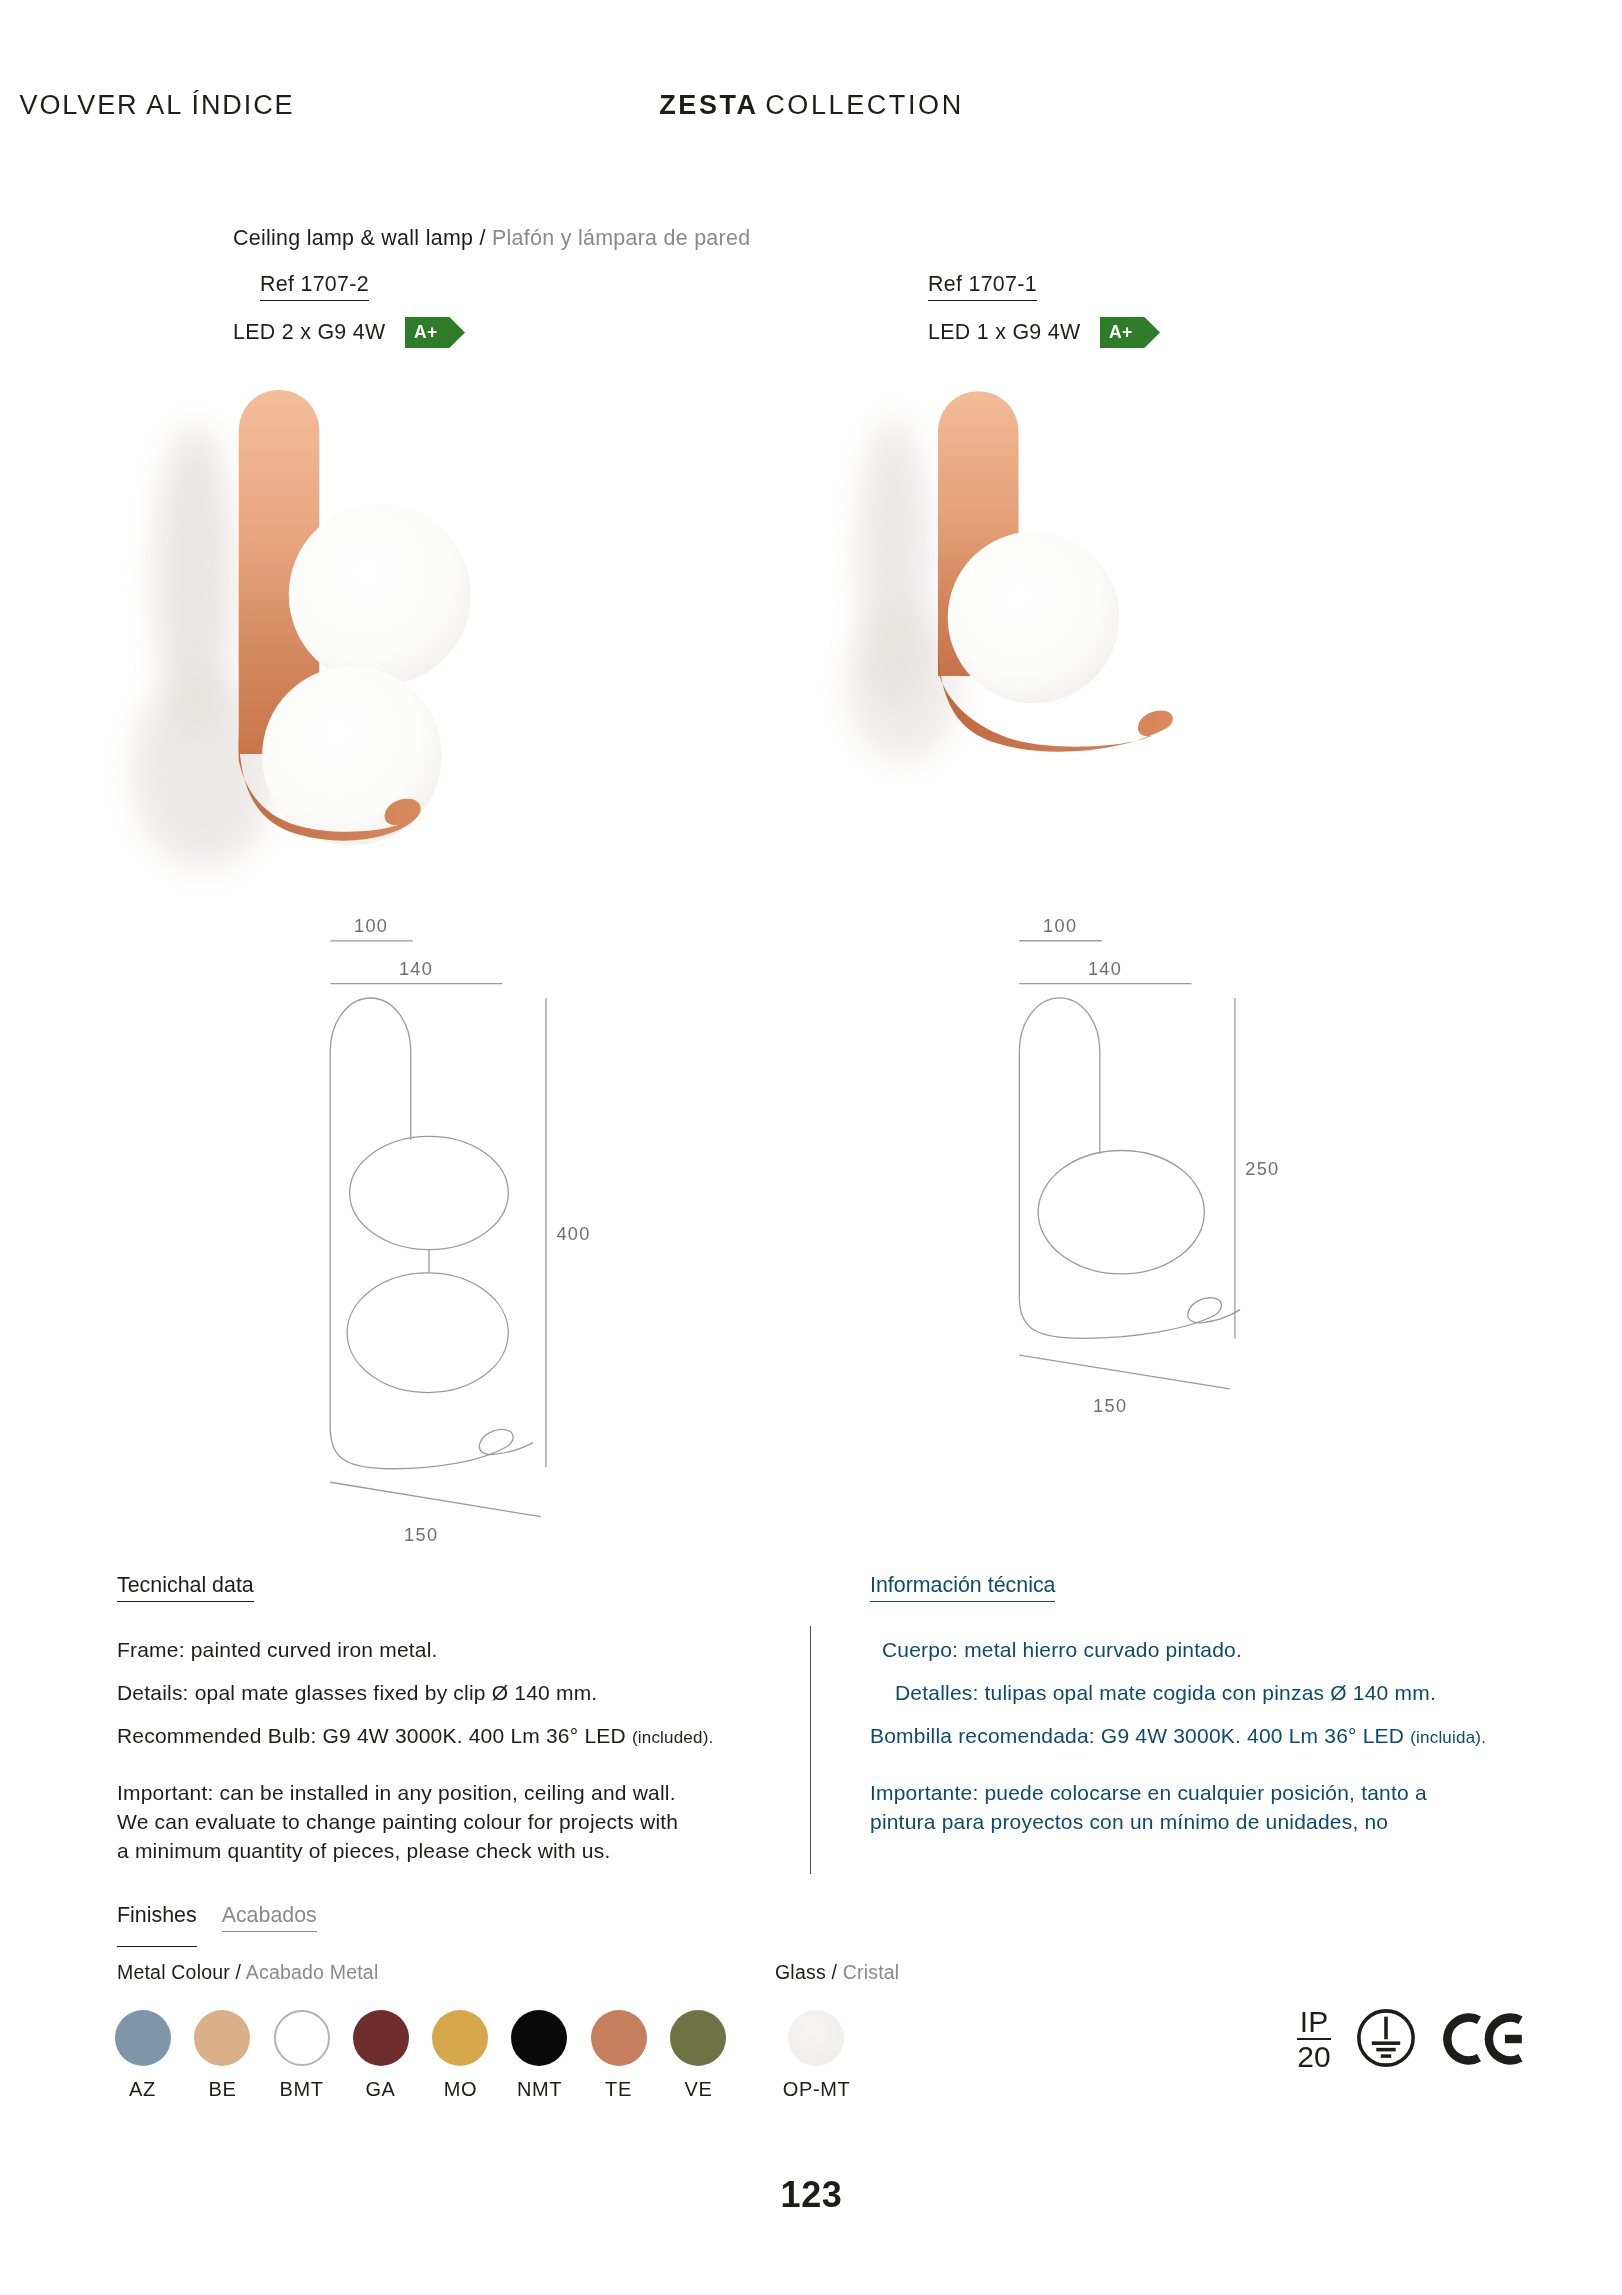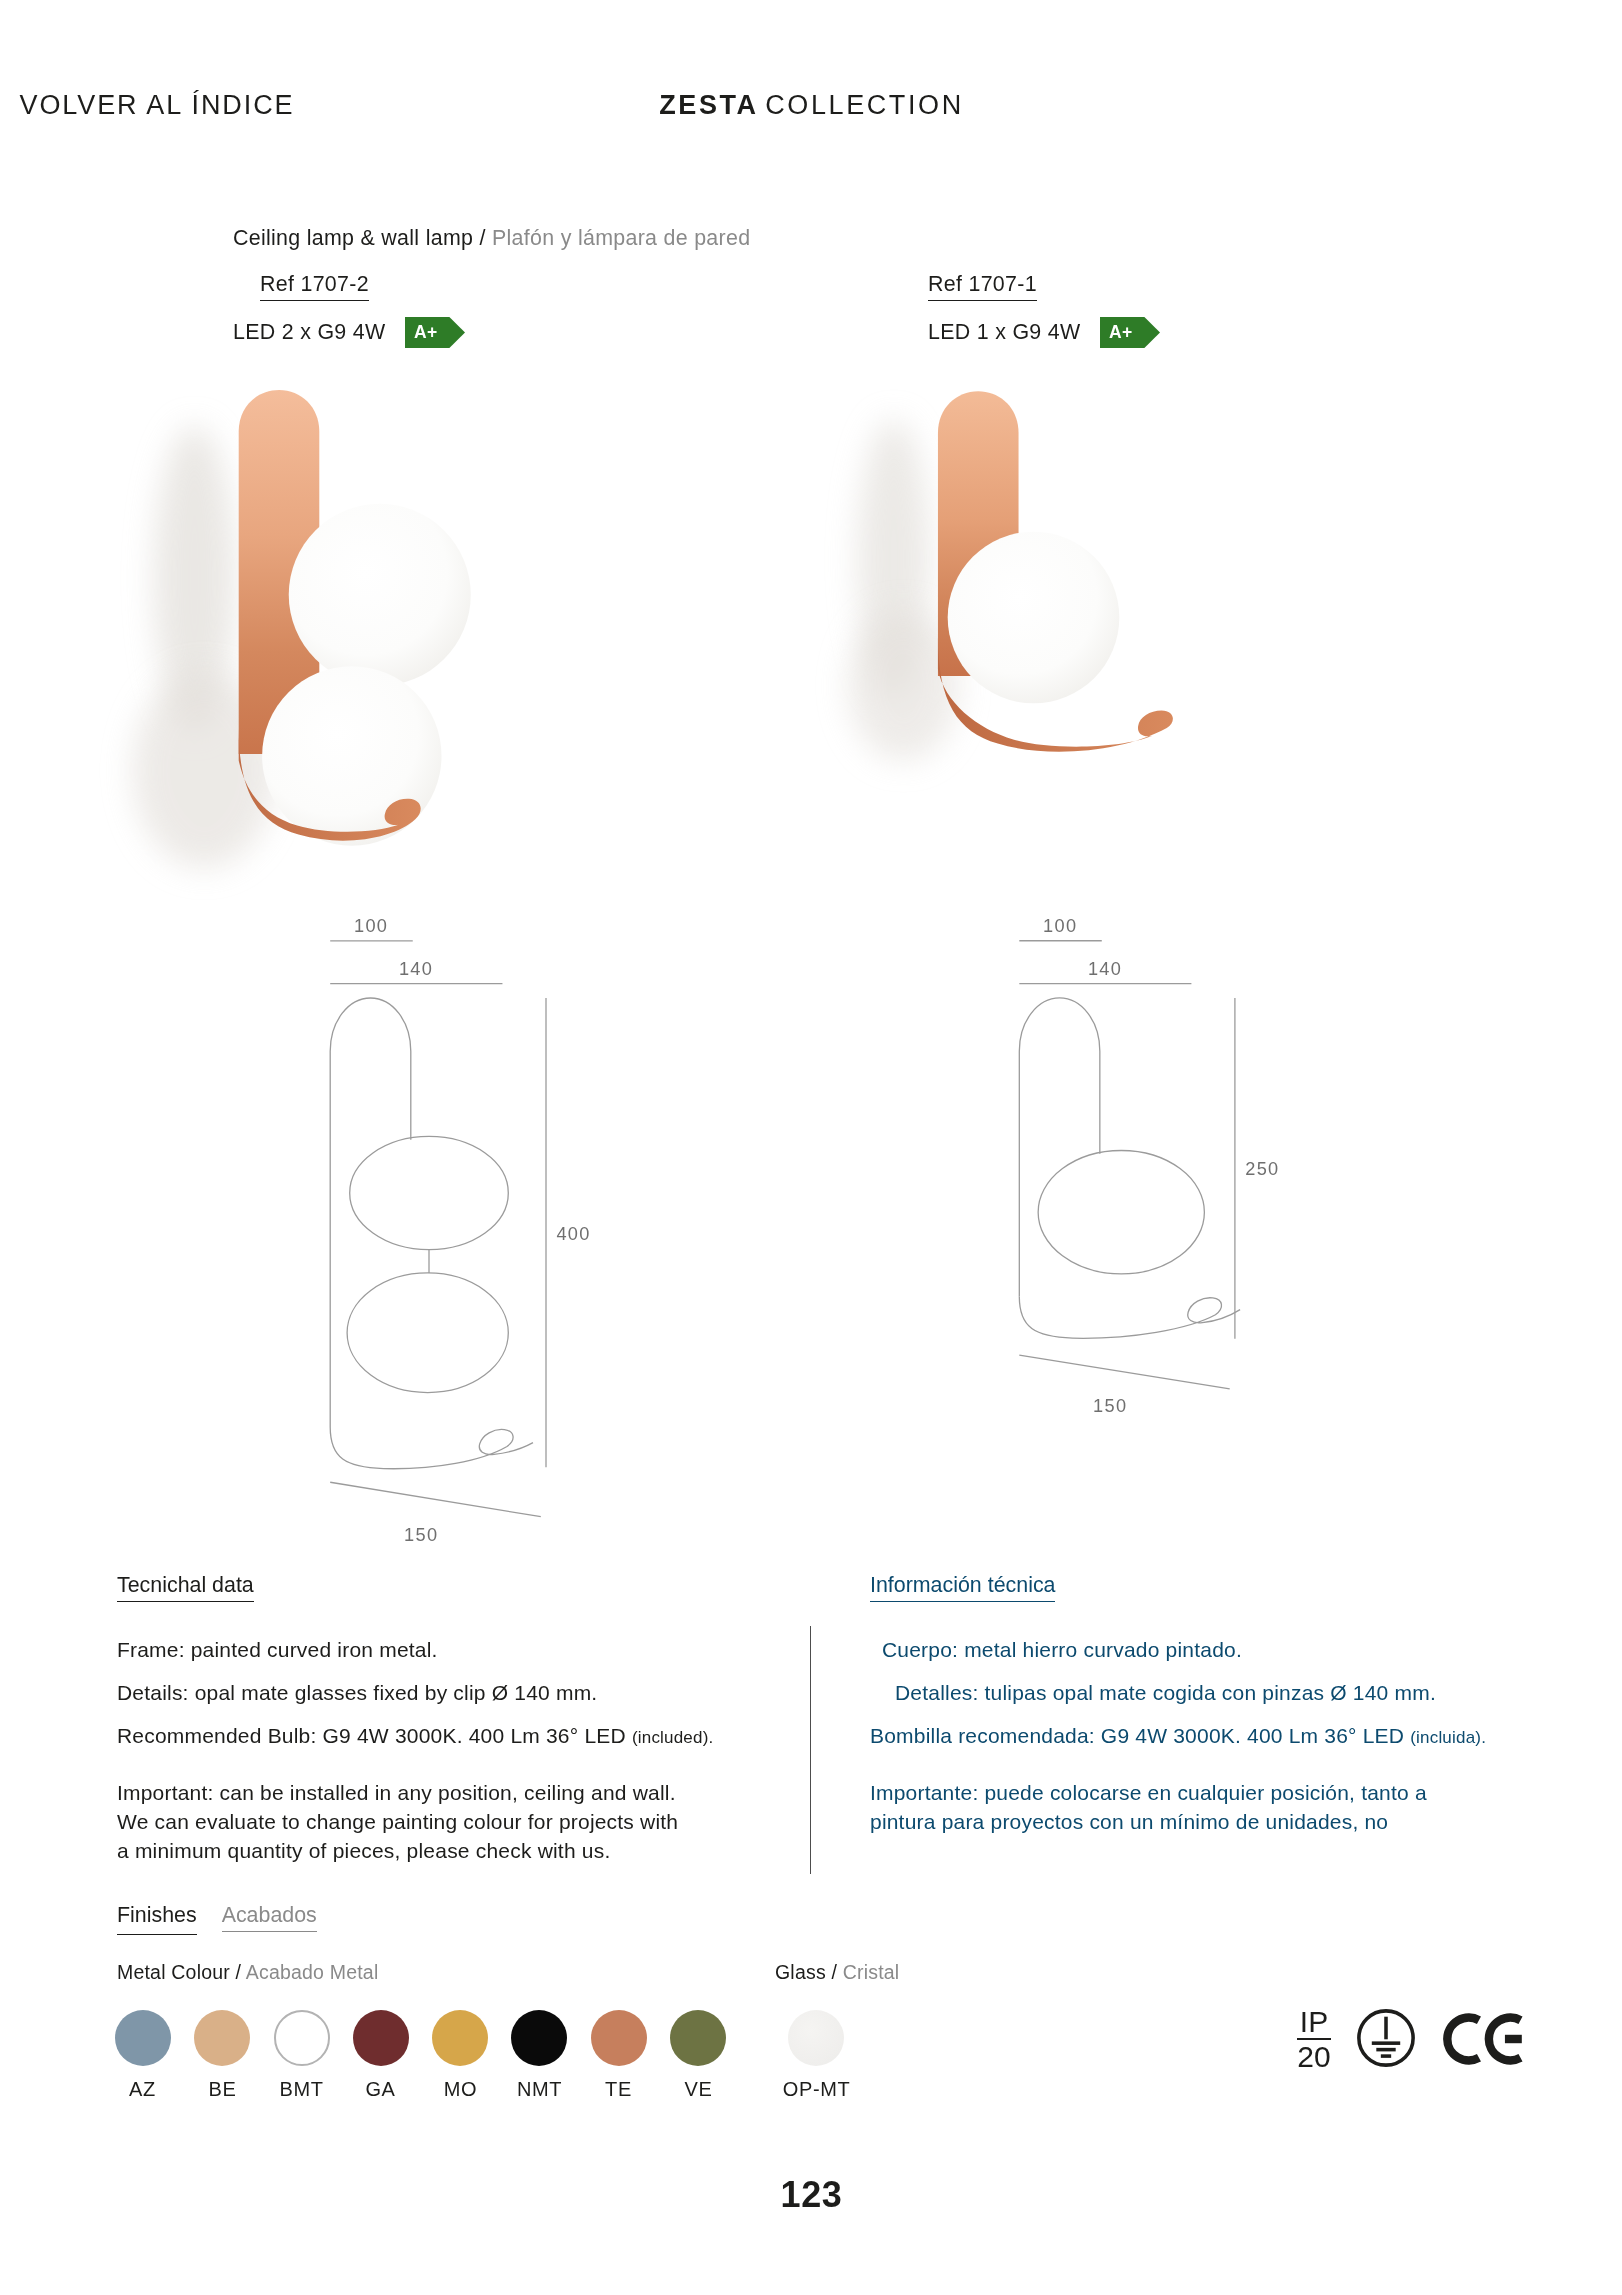--- a/index.html
+++ b/index.html
@@ -42,21 +42,21 @@
   .tech-head { font-size:21.4px; }
   .tech-head span { display:inline-block; border-bottom:1.3px solid currentColor; padding-bottom:2.6px; }
   .tech-line { font-size:21px; letter-spacing:0.2px; }
   .tech-note { font-size:17px; }
   .imp { font-size:21px; line-height:29px; letter-spacing:0.2px; }
   .es { color:#0c4a6e; }
   .divider { left:810px; top:1626px; width:1.3px; height:248px; background:#4d4d4d; }
 
   
   .fin-head { left:117px; top:1903px; font-size:21.4px; }
-  .fin-head .f1 { display:inline-block; border-bottom:1.3px solid #1d1d1b; padding-bottom:6px; }
+  .fin-head .f1 { display:inline-block; border-bottom:1.3px solid #1d1d1b; padding-bottom:18px; }
   .fin-head .f2 { display:inline-block; border-bottom:1.3px solid #8a8a8a; padding-bottom:2.6px; color:#8a8a8a; margin-left:25px; }
   .colour-label { font-size:19.5px; letter-spacing:0.2px; }
   .swatch { width:56px; height:56px; border-radius:50%; top:2010px; }
   .swatch-outline { border:2.6px solid #b3b3b3; }
   .swatch-glass { background:radial-gradient(circle at 40% 35%, #f5f4f2, #edecea); }
   .swatch-label { top:2078px; width:91px; text-align:center; font-size:20px; letter-spacing:0.6px; }
 
   
   .ip-badge { left:1284px; top:2007px; width:60px; text-align:center; font-size:30px; font-weight:500; line-height:30px; }
   .ip-badge .ip-top { display:inline-block; border-bottom:2.6px solid #1d1d1b; padding:0 2.6px 1.3px 2.6px; }

